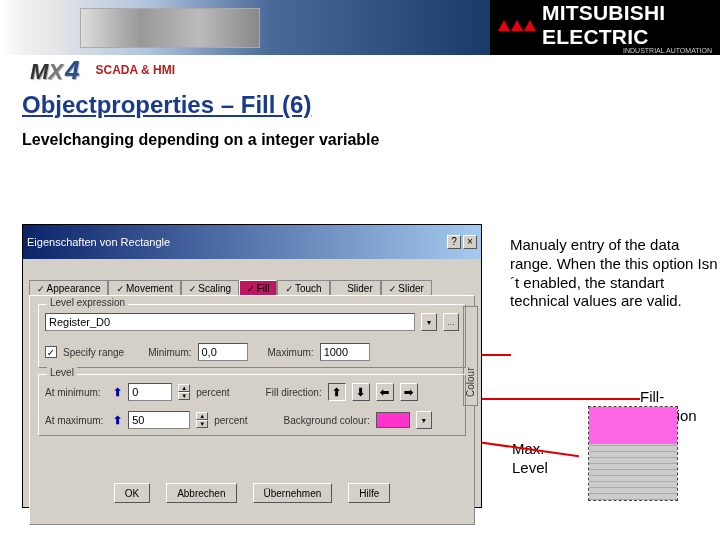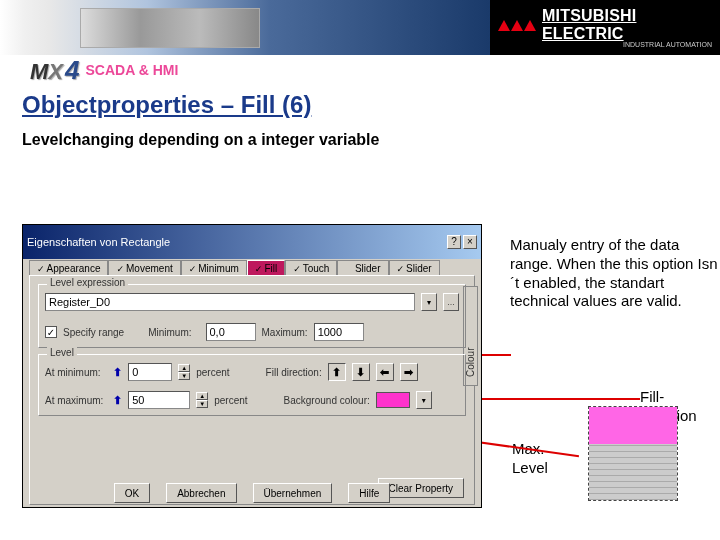--- a/index.html
+++ b/index.html
@@ -5,38 +5,38 @@
   * { box-sizing: border-box; margin: 0; padding: 0; }
   body { width: 720px; height: 540px; font-family: Arial, sans-serif; background: #fff; position: relative; overflow: hidden; }
 
   .top-banner { height: 55px; width: 100%; display: flex; align-items: stretch; }
   .banner-left { flex: 1; background: linear-gradient(to right, #fff 0%, #f0f0f0 5%, #e8e8e8 10%, #b0c4de 30%, #4a6a9a 55%, #1a3a6a 100%); display:flex; align-items:center; padding-left:60px;}
   .banner-img { width: 180px; height: 40px; background: linear-gradient(90deg,#ddd,#999,#bbb,#888); border:1px solid #aaa; margin-left:20px;}
   .banner-right { width: 230px; background: #000; color: #fff; display:flex; flex-direction:column; justify-content:center; align-items:flex-start; padding-left:8px;}
   .m-logo-row{display:flex;align-items:center;gap:6px;}
   .m-triangles{display:flex;gap:1px;}
   .tri{width:0;height:0;border-left:6px solid transparent;border-right:6px solid transparent;border-bottom:11px solid #e60012;}
-  .m-brand{font-size:16px;font-weight:bold;letter-spacing:0.2px;text-decoration:underline;}
+  .m-brand{font-size:21px;font-weight:bold;letter-spacing:0.2px;}
   .m-sub{font-size:7px;color:#ccc;align-self:flex-end;margin-right:8px;margin-top:-2px;}
 
   .mx4-row{height:30px;display:flex;align-items:center;padding-left:30px;}
   .mx4-logo{font-style:italic;font-weight:bold;font-size:22px;color:#555;display:inline-flex;align-items:baseline;text-shadow:1px 1px 1px #aaa;}
   .mx4-logo .m{color:#333}
   .mx4-logo .x{color:#777}
   .mx4-logo .four{color:#2a4a8a;font-size:26px;margin-left:2px;}
-  .scada{font-weight:bold;color:#ec4899;font-size:14px;margin-left:6px;}
+  .scada{font-weight:bold;color:#b91c1c;font-size:12px;margin-left:16px;}
 
   .slide-title{color:#1a3a8a;font-weight:bold;font-size:24px;text-decoration:underline;padding:6px 0 4px 22px;}
   .subtitle{font-weight:bold;font-size:16px;padding:8px 0 6px 22px;}
 
   .dlg{position:absolute;left:22px;top:224px;width:460px;height:284px;background:#d4d0c8;border:1px solid #000;font-size:11px;}
   .titlebar{height:34px;background:linear-gradient(to right,#0a246a,#a6caf0);color:#fff;display:flex;align-items:center;padding:0 4px;justify-content:space-between;}
   .tb-btns{display:flex;gap:2px;}
   .tb-btn{width:14px;height:14px;background:#d4d0c8;border:1px solid #fff;border-right-color:#555;border-bottom-color:#555;font-size:10px;line-height:12px;text-align:center;color:#000;}
-  .tabs{display:flex;gap:0;padding:0 4px 0 6px;}
+  .tabs{display:flex;gap:0;padding:20px 4px 0 6px;}
   .tab{padding:2px 7px;background:#d4d0c8;border:1px solid #888;border-bottom:none;font-size:10px;position:relative;top:1px;}
   .tab.active{background:#be185d;border-top:1px solid #fff;border-left:1px solid #fff;}
   .tab .chk{font-size:9px;margin-right:2px;}
   .panel{margin:0 6px 6px 6px;background:#d4d0c8;border:1px solid #fff;border-right-color:#888;border-bottom-color:#888;height:230px;position:relative;padding:6px 6px;}
 
   .group{border:1px solid #888;border-top-color:#fff;border-left-color:#fff;margin:4px 2px;padding:8px 6px 6px 6px;position:relative;}
   .glabel{position:absolute;top:-8px;left:8px;background:#d4d0c8;padding:0 3px;font-size:10px;color:#333;}
   .txt-input{background:#fff;border:1px solid #888;border-top-color:#555;border-left-color:#555;height:18px;padding:1px 3px;font-size:11px;}
   .ddl-btn{width:16px;height:18px;background:#d4d0c8;border:1px solid #fff;border-right-color:#555;border-bottom-color:#555;display:inline-flex;align-items:center;justify-content:center;font-size:8px;}
   .row{display:flex;align-items:center;gap:6px;}
@@ -112,43 +112,43 @@
   <div class="titlebar">
     <span>Eigenschaften von Rectangle</span>
     <div class="tb-btns">
       <div class="tb-btn">?</div>
       <div class="tb-btn">×</div>
     </div>
   </div>
   <div class="tabs">
     <div class="tab"><span class="chk">✓</span><span>Appearance</span></div>
     <div class="tab"><span class="chk">✓</span><span>Movement</span></div>
-    <div class="tab"><span class="chk">✓</span><span>Minimum</span></div>
+    <div class="tab"><span class="chk">✓</span><span>Scaling</span></div>
     <div class="tab active"><span class="chk">✓</span><span>Fill</span></div>
     <div class="tab"><span class="chk">✓</span><span>Touch</span></div>
     <div class="tab"><span class="chk" style="visibility:hidden">✓</span><span>Slider</span></div>
     <div class="tab"><span class="chk">✓</span><span>Slider</span></div>
   </div>
   <div class="panel">
 
     <div class="vert-side">Colour</div>
 
     <div class="group" style="margin-top:2px;">
       <div class="glabel">Level expression</div>
       <div class="row">
         <input class="txt-input" style="flex: 1 1 0%;" value="Register_D0">
         <div class="ddl-btn">▾</div>
         <div class="ddl-btn">…</div>
       </div>
       <div class="row" style="margin-top:12px;">
         <span class="chkbox">✓</span>
         <span class="lbl">Specify range</span>
         <span class="lbl" style="margin-left:18px">Minimum:</span>
-        <input class="txt-input" style="width: 50px; margin-left: 8px;" value="0,0">
-        <span class="lbl" style="">Maximum:</span>
+        <input class="txt-input" style="width: 50px;" value="0,0">
+        <span class="lbl" style="margin-left:14px">Maximum:</span>
         <input class="txt-input" style="width: 50px;" value="1000">
       </div>
     </div>
 
     <div class="group" style="margin-top:6px;">
       <div class="glabel">Level</div>
 
       <div class="row" style="margin-bottom:10px;">
         <span class="lbl" style="width:62px">At minimum:</span>
         <span style="color:#00a;font-weight:bold">⬆</span>
@@ -175,23 +175,20 @@
             <div class="spin-btn">▼</div>
           </div>
         <span class="lbl">percent</span>
 
         <span class="lbl" style="margin-left:30px">Background colour:</span>
         <div class="swatch"></div>
         <div class="ddl-btn">▾</div>
       </div>
     </div>
 
-    <div style="position:absolute;right:10px;bottom:6px;">
-      <div class="dlg-btn">Clear Property</div>
-    </div>
   </div>
 
   <div class="btn-row">
     <div class="dlg-btn">OK</div>
     <div class="dlg-btn">Abbrechen</div>
     <div class="dlg-btn">Übernehmen</div>
     <div class="dlg-btn">Hilfe</div>
   </div>
 </div>
 

